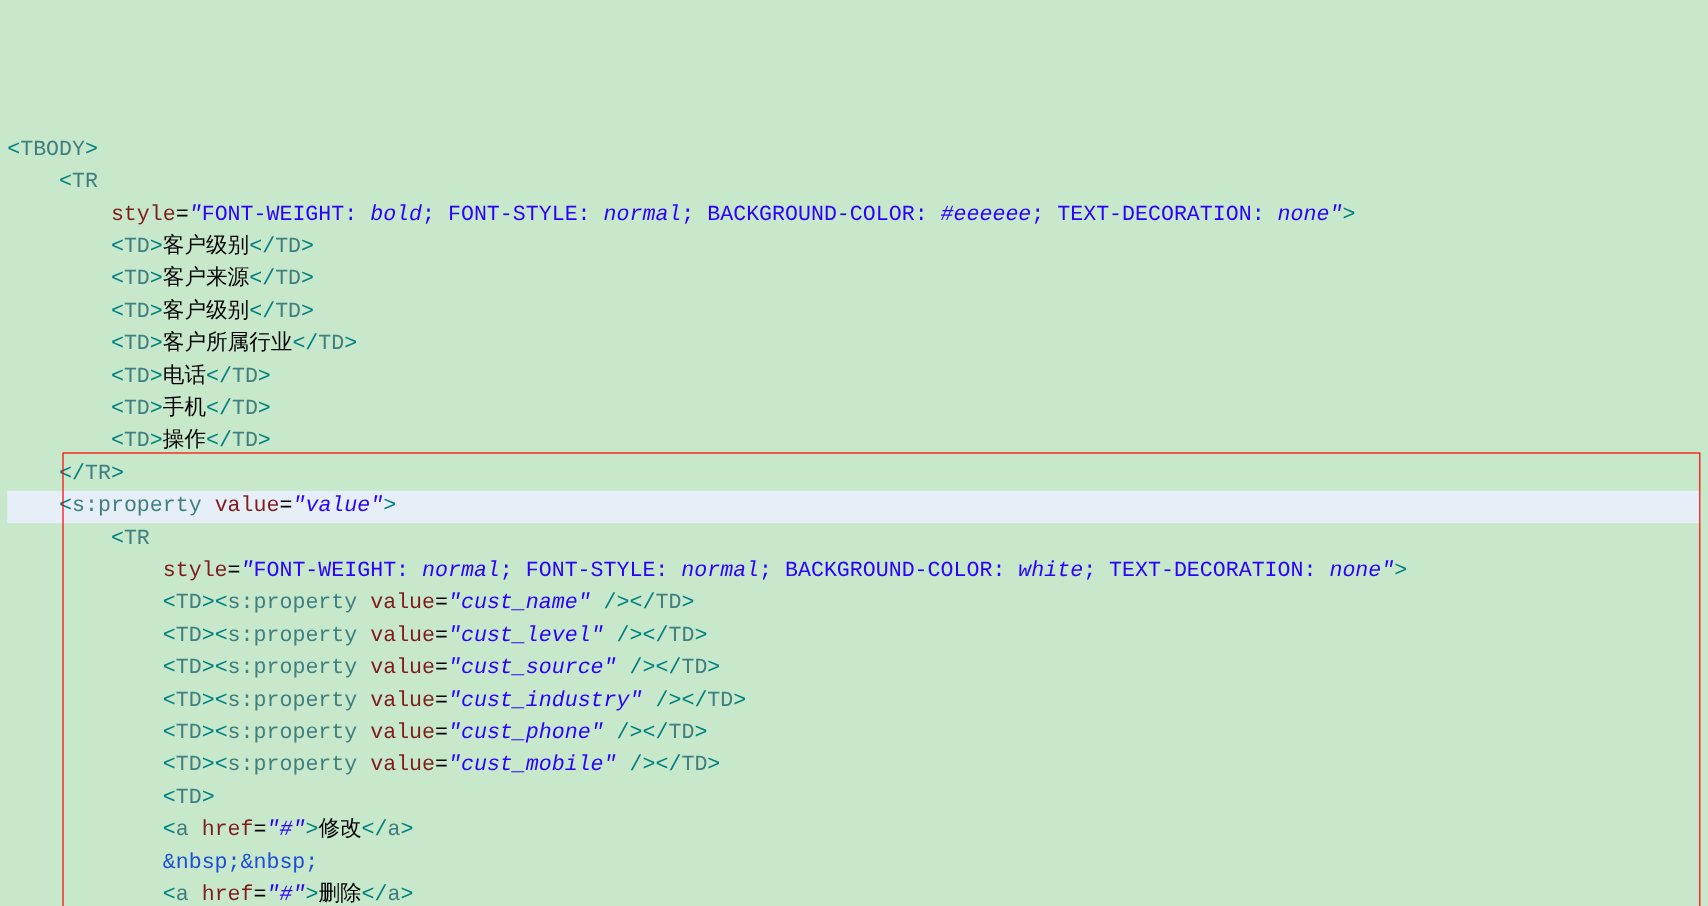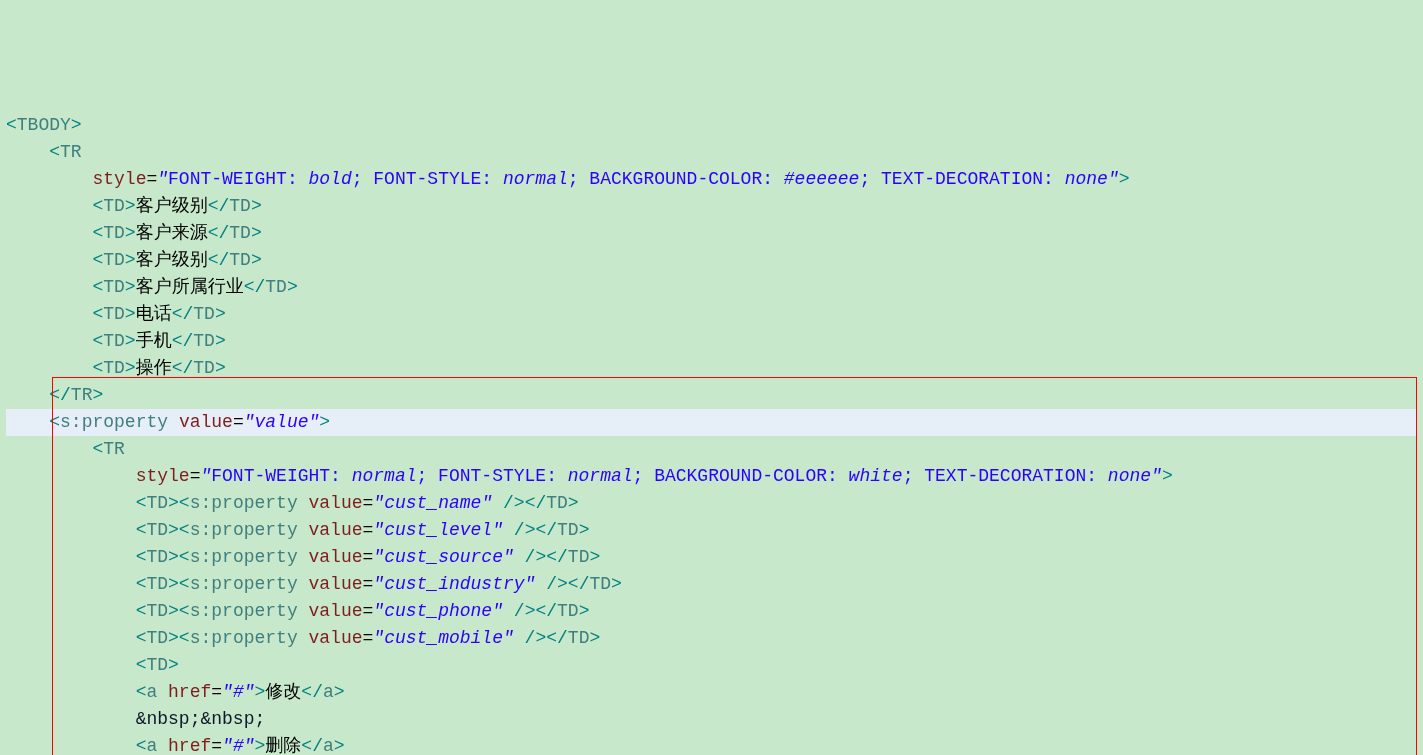--- a/index.html
+++ b/index.html
@@ -30,21 +30,21 @@
     top: 296px;
     height: 432px;
     pointer-events: none;
   }
   .brkt { color: #008080; }
   .tag  { color: #3f7f7f; }
   .attr { color: #7f1d1d; }
   .val  { color: #2a00ff; }
   .ital { font-style: italic; }
   .txt  { color: #000000; }
-  .amp  { color: #0f172a; }
+  .amp  { color: #1d4ed8; }
 </style>
 </head>
 <body>
 
 
 <div class="code">
 <span><span class="brkt">&lt;</span><span class="tag">TBODY</span><span class="brkt">&gt;</span></span>
 <span>    <span class="brkt">&lt;</span><span class="tag">TR</span></span>
 <span>        <span class="attr">style</span><span class="txt">=</span><span class="val ital">"</span><span class="val">FONT-WEIGHT: </span><span class="val ital">bold</span><span class="val">; FONT-STYLE: </span><span class="val ital">normal</span><span class="val">; BACKGROUND-COLOR: </span><span class="val ital">#eeeeee</span><span class="val">; TEXT-DECORATION: </span><span class="val ital">none</span><span class="val ital">"</span><span class="brkt">&gt;</span></span>
 <span>        <span class="brkt">&lt;</span><span class="tag">TD</span><span class="brkt">&gt;</span><span class="txt">客户级别</span><span class="brkt">&lt;</span><span class="brkt">/</span><span class="tag">TD</span><span class="brkt">&gt;</span></span>

